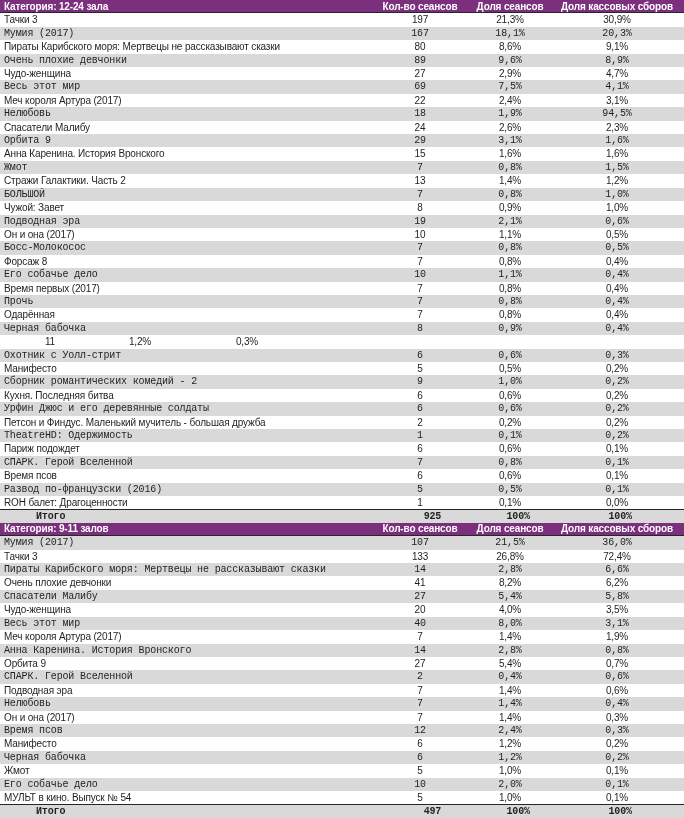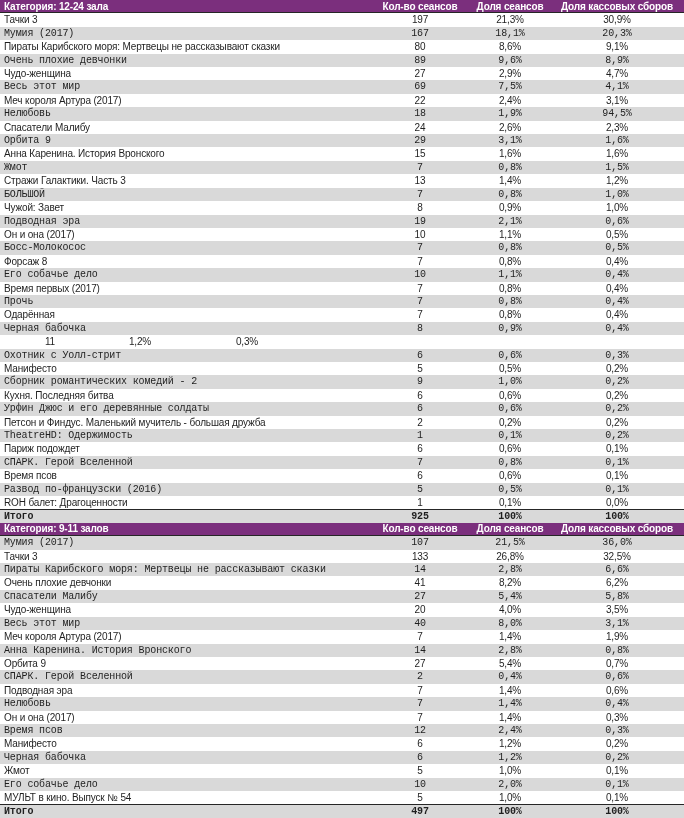--- a/index.html
+++ b/index.html
@@ -30,20 +30,21 @@
   .row.gray{background:var(--stripe);font-family:Liberation Mono, monospace;}
   .row.section-header{
     background:var(--hdr-bg);
     color:var(--hdr-text);
     font-weight:bold;
     border-bottom:1px solid var(--line);
   }
   .row.total{
     font-weight:bold;
     border-top:1px solid var(--line);
+    padding-left:32px;
   }
   .cell{
     overflow:hidden;
     white-space:nowrap;
     line-height:var(--row-h);
   }
   .c0{width:370px;padding-left:4px;text-align:left;}
   .c1{width:100px;text-align:center;}
   .c2{width:80px;text-align:center;}
   .c3{width:134px;text-align:center;}
@@ -125,21 +126,21 @@
         <div class="cell c2">1,6%</div>
         <div class="cell c3">1,6%</div>
       </div>
       <div class="row gray">
         <div class="cell c0">Жмот</div>
         <div class="cell c1">7</div>
         <div class="cell c2">0,8%</div>
         <div class="cell c3">1,5%</div>
       </div>
       <div class="row ">
-        <div class="cell c0">Стражи Галактики. Часть 3</div>
+        <div class="cell c0">Стражи Галактики. Часть 2</div>
         <div class="cell c1">13</div>
         <div class="cell c2">1,4%</div>
         <div class="cell c3">1,2%</div>
       </div>
       <div class="row gray">
         <div class="cell c0">БОЛЬШОЙ</div>
         <div class="cell c1">7</div>
         <div class="cell c2">0,8%</div>
         <div class="cell c3">1,0%</div>
       </div>
@@ -297,21 +298,21 @@
       <div class="row gray">
         <div class="cell c0">Мумия (2017)</div>
         <div class="cell c1">107</div>
         <div class="cell c2">21,5%</div>
         <div class="cell c3">36,0%</div>
       </div>
       <div class="row ">
         <div class="cell c0">Тачки 3</div>
         <div class="cell c1">133</div>
         <div class="cell c2">26,8%</div>
-        <div class="cell c3">32,5%</div>
+        <div class="cell c3">72,4%</div>
       </div>
       <div class="row gray">
         <div class="cell c0">Пираты Карибского моря: Мертвецы не рассказывают сказки</div>
         <div class="cell c1">14</div>
         <div class="cell c2">2,8%</div>
         <div class="cell c3">6,6%</div>
       </div>
       <div class="row ">
         <div class="cell c0">Очень плохие девчонки</div>
         <div class="cell c1">41</div>

